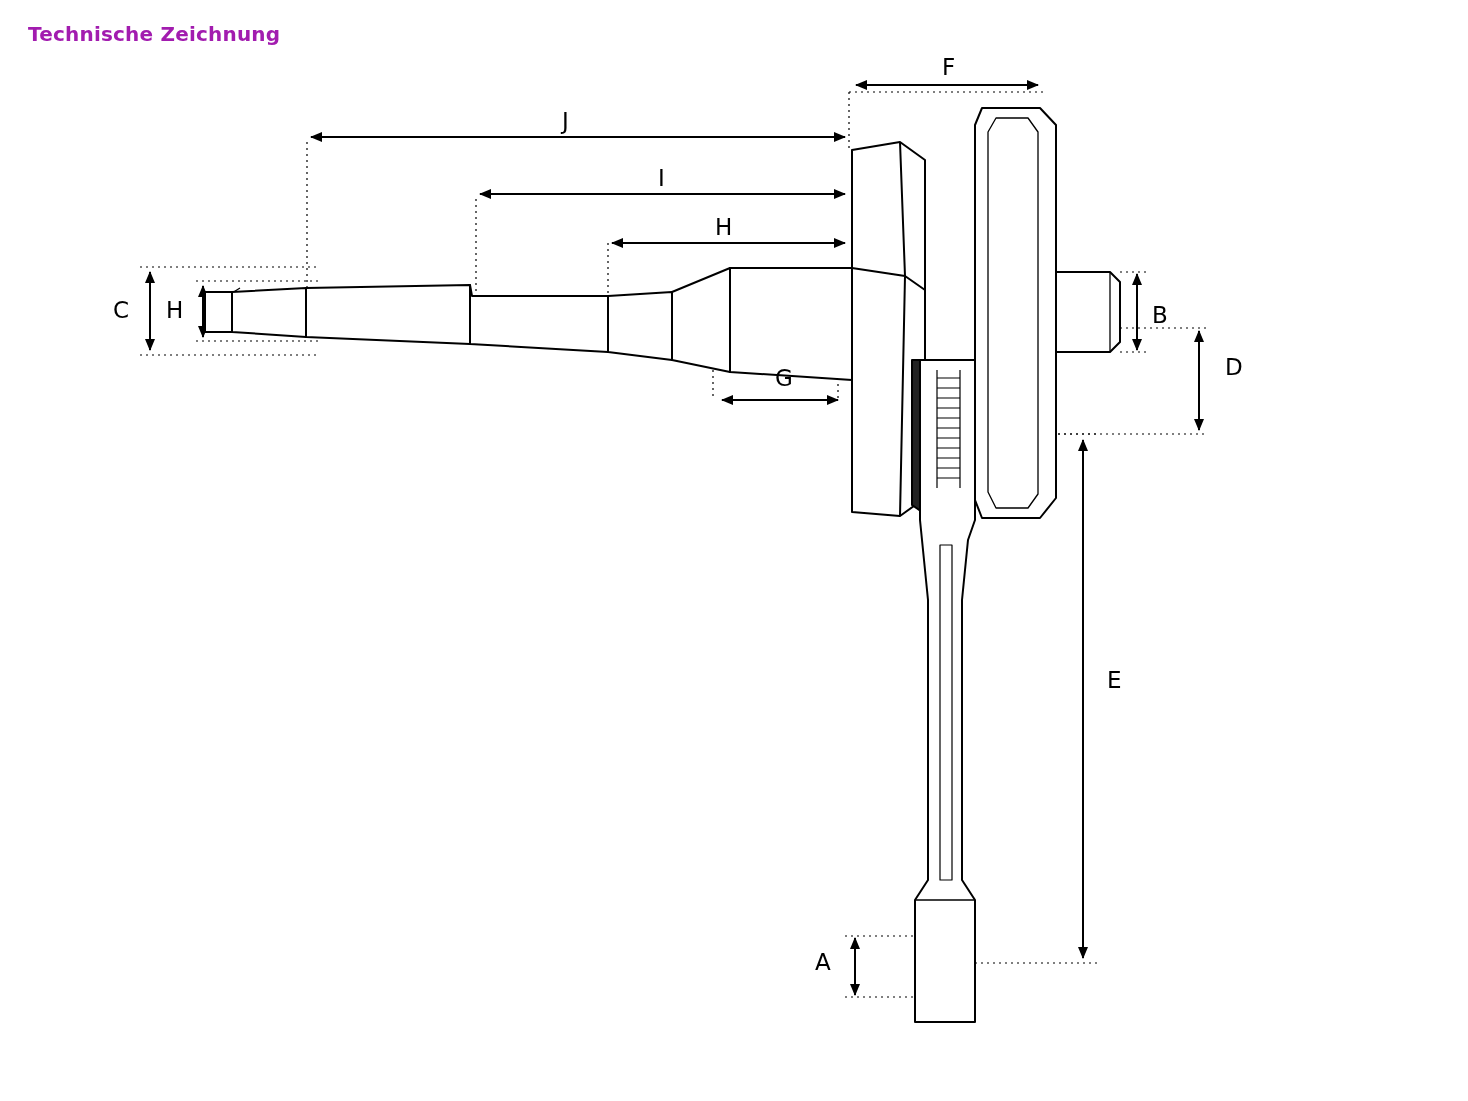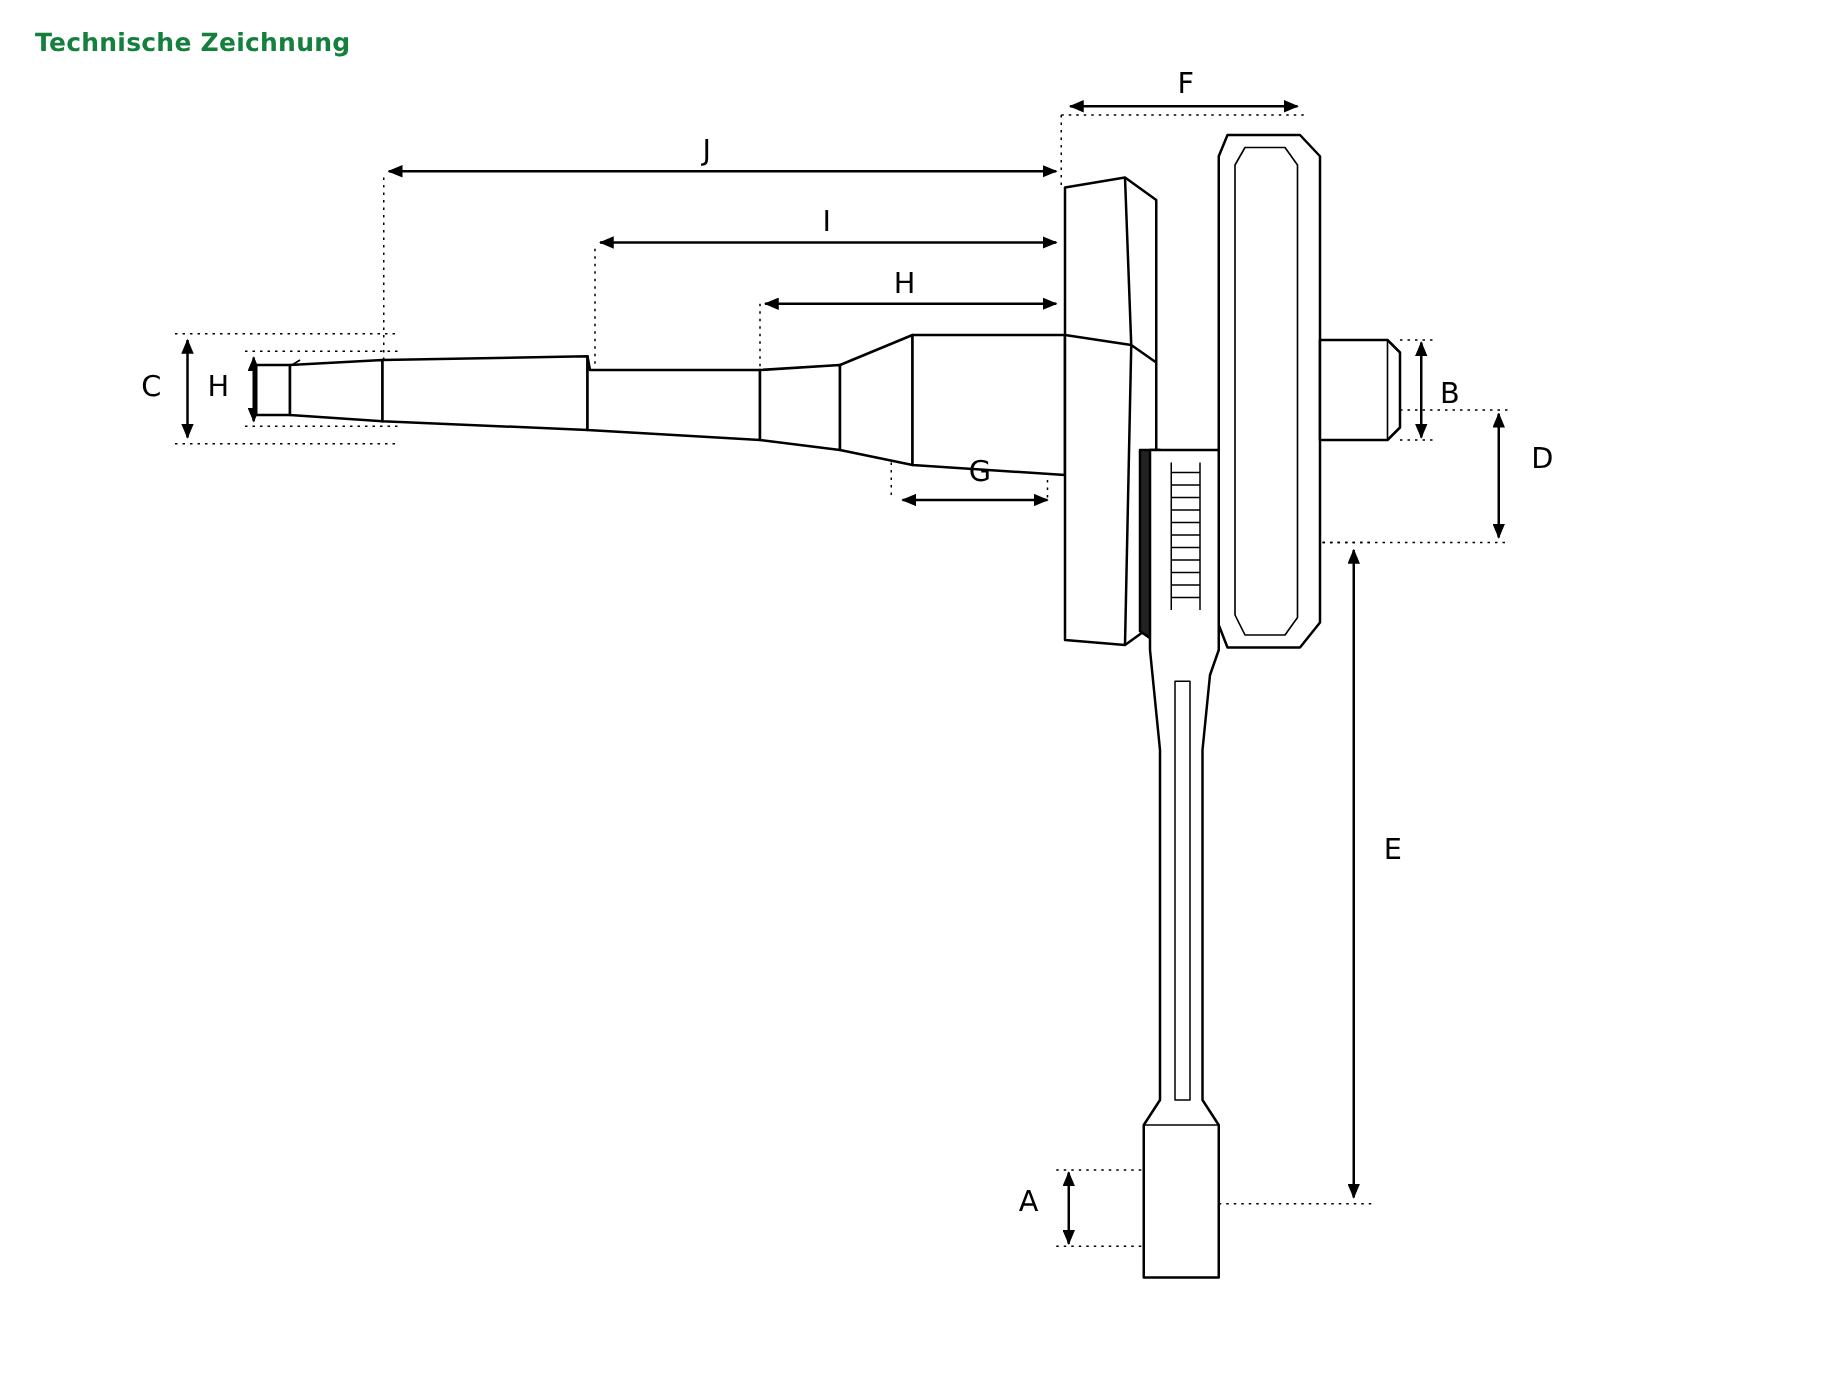--- a/index.html
+++ b/index.html
@@ -15,21 +15,21 @@
     color: #000000;
     overflow: hidden;
   }
   #title {
     position: absolute;
     left: 28px;
     top: 22px;
     font-size: 20px;
     font-weight: bold;
     letter-spacing: 0.2px;
-    color: #15803d;
+    color: #a21caf;
     white-space: nowrap;
     text-align: right;
   }
   #drawing {
     position: absolute;
     left: 0;
     top: 0;
     width: 1468px;
     height: 1101px;
   }

